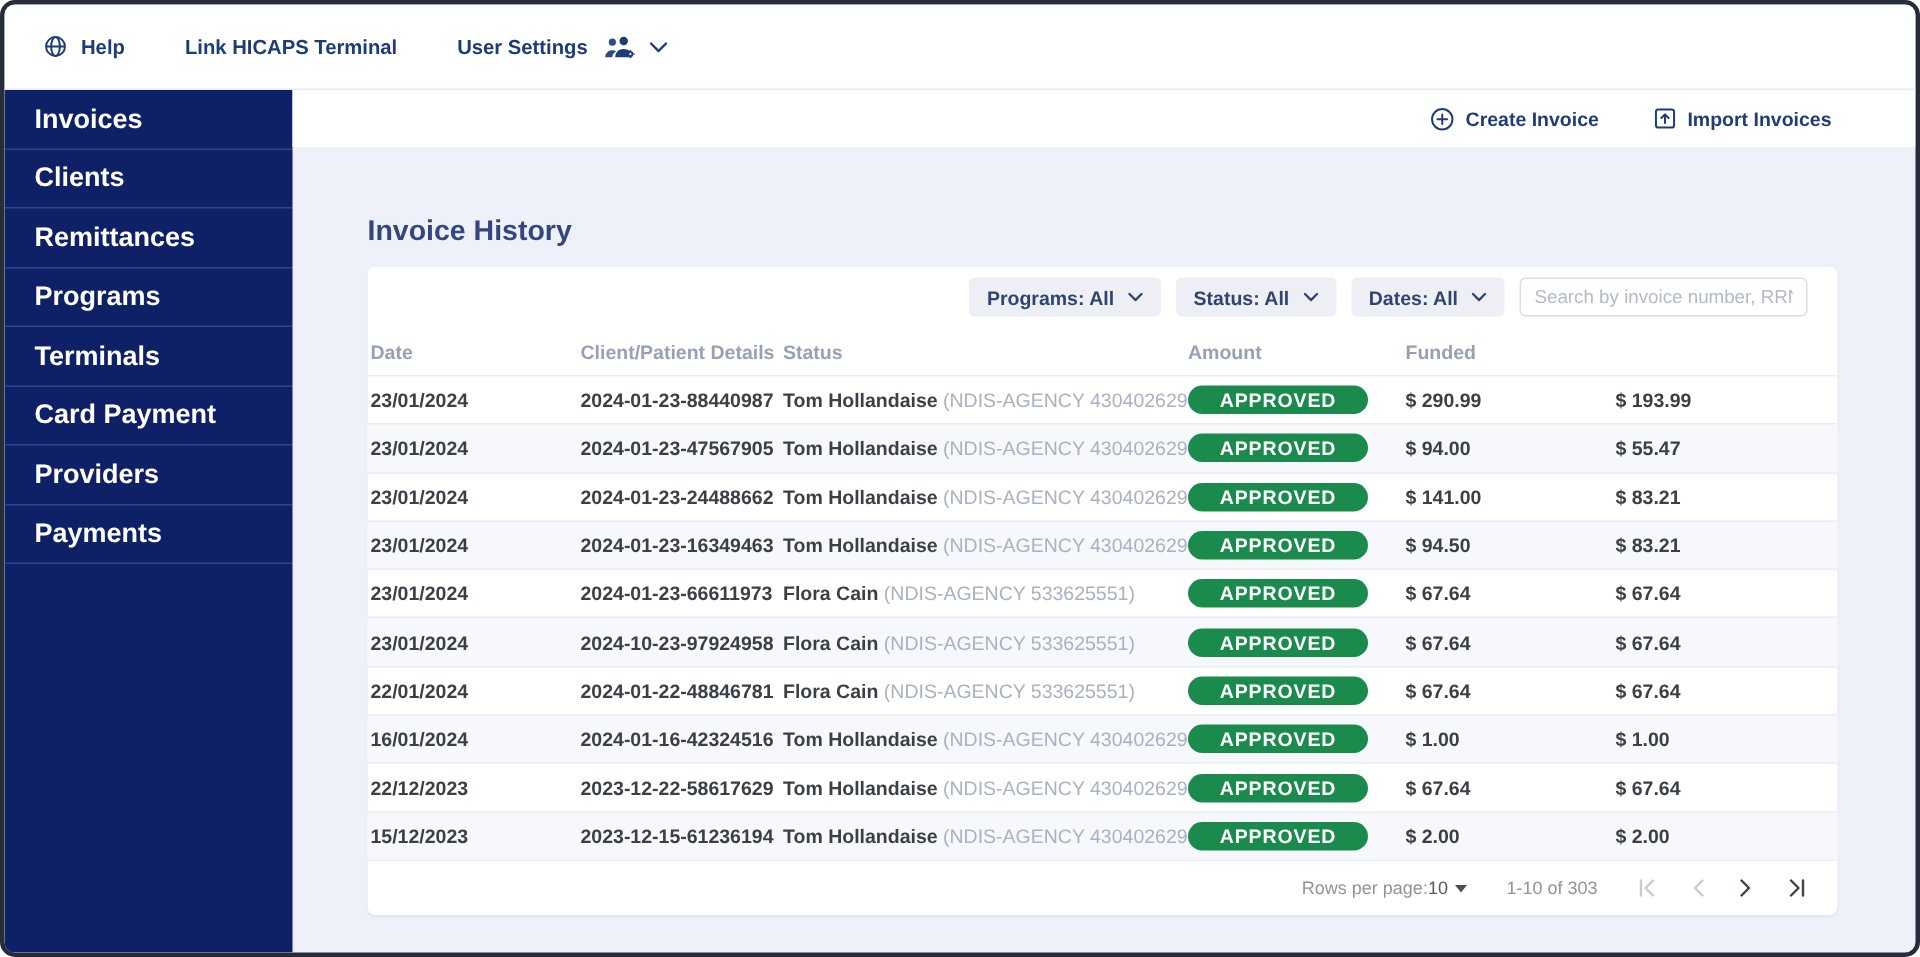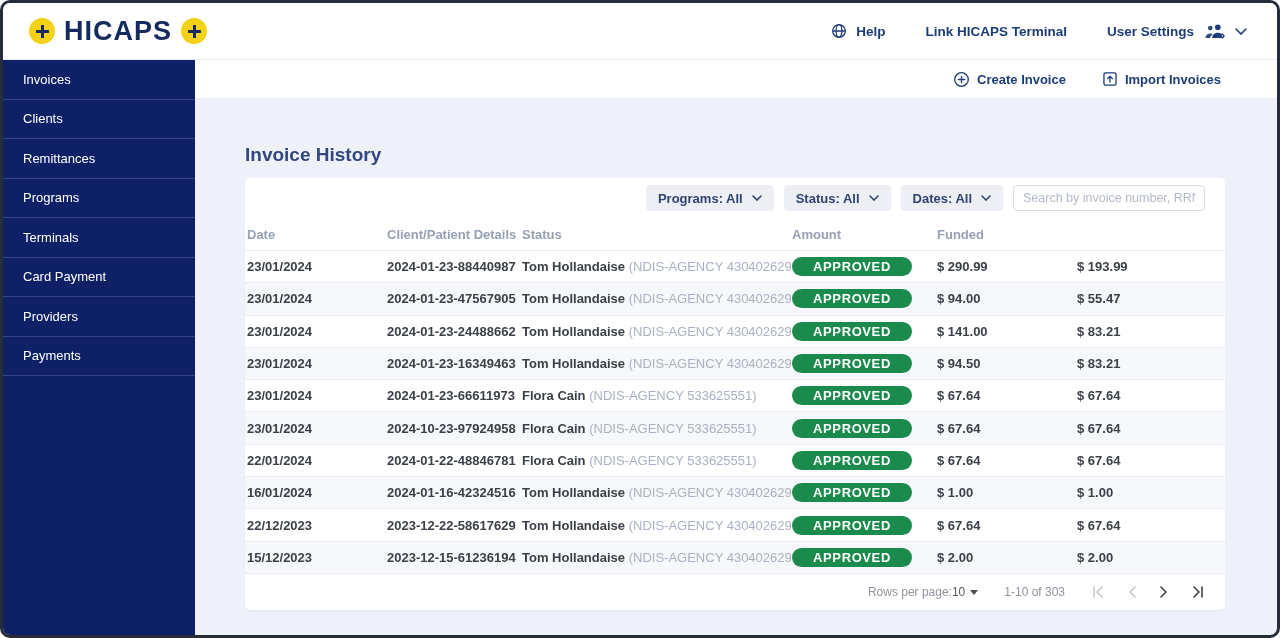--- a/index.html
+++ b/index.html
@@ -35,21 +35,21 @@
   .topnav-item {
     display:flex; align-items:center; gap:9px;
     color:#1d3c78; font-weight:700; font-size:13.5px; cursor:pointer;
   }
   
   .body-row { flex:1; display:flex; min-height:0; }
   .sidebar { width:192px; flex-shrink:0; background:#0e2166; }
   .side-item {
     height:39.5px; display:flex; align-items:center;
     padding-left:20px;
-    color:#ffffff; font-size:13px; font-weight:400;
+    color:#ffffff; font-size:18px; font-weight:700;
     border-bottom:1px solid rgba(255,255,255,0.16);
     cursor:pointer;
   }
   .main { flex:1; display:flex; flex-direction:column; min-width:0; }
   
   .actionbar {
     height:38px; flex-shrink:0; background:#fff;
     display:flex; align-items:center; justify-content:flex-end;
     gap:36px; padding-right:56px;
   }
@@ -131,33 +131,20 @@
   .pager { display:flex; align-items:center; gap:24px; }
   .pg-btn { display:flex; align-items:center; cursor:pointer; }
   .icon { display:inline-flex; align-items:center; justify-content:center; }
 </style>
 </head>
 <body>
 
 <div class="frame">
 
   <div class="topbar">
-    <div class="logo">
-      <span class="logo-plus">
-        <svg viewBox="0 0 10 10" width="13" height="13">
-            <path d="M5 0.6v8.8M0.6 5h8.8" stroke="#152a5e" stroke-width="2.3" stroke-linecap="round"></path>
-          </svg>
-      </span>
-      <span class="logo-text">HICAPS</span>
-      <span class="logo-plus">
-        <svg viewBox="0 0 10 10" width="13" height="13">
-            <path d="M5 0.6v8.8M0.6 5h8.8" stroke="#152a5e" stroke-width="2.3" stroke-linecap="round"></path>
-          </svg>
-      </span>
-    </div>
     <div class="topnav">
       <div class="topnav-item">
         <span class="icon">
           <svg viewBox="0 0 16 16" width="16" height="16" fill="none" stroke="#1d3c78" stroke-width="1.3">
             <circle cx="8" cy="8" r="6.3"></circle>
               <ellipse cx="8" cy="8" rx="2.9" ry="6.3"></ellipse>
               <path d="M1.7 8h12.6"></path>
           </svg>
         </span>
         <span>Help</span>

